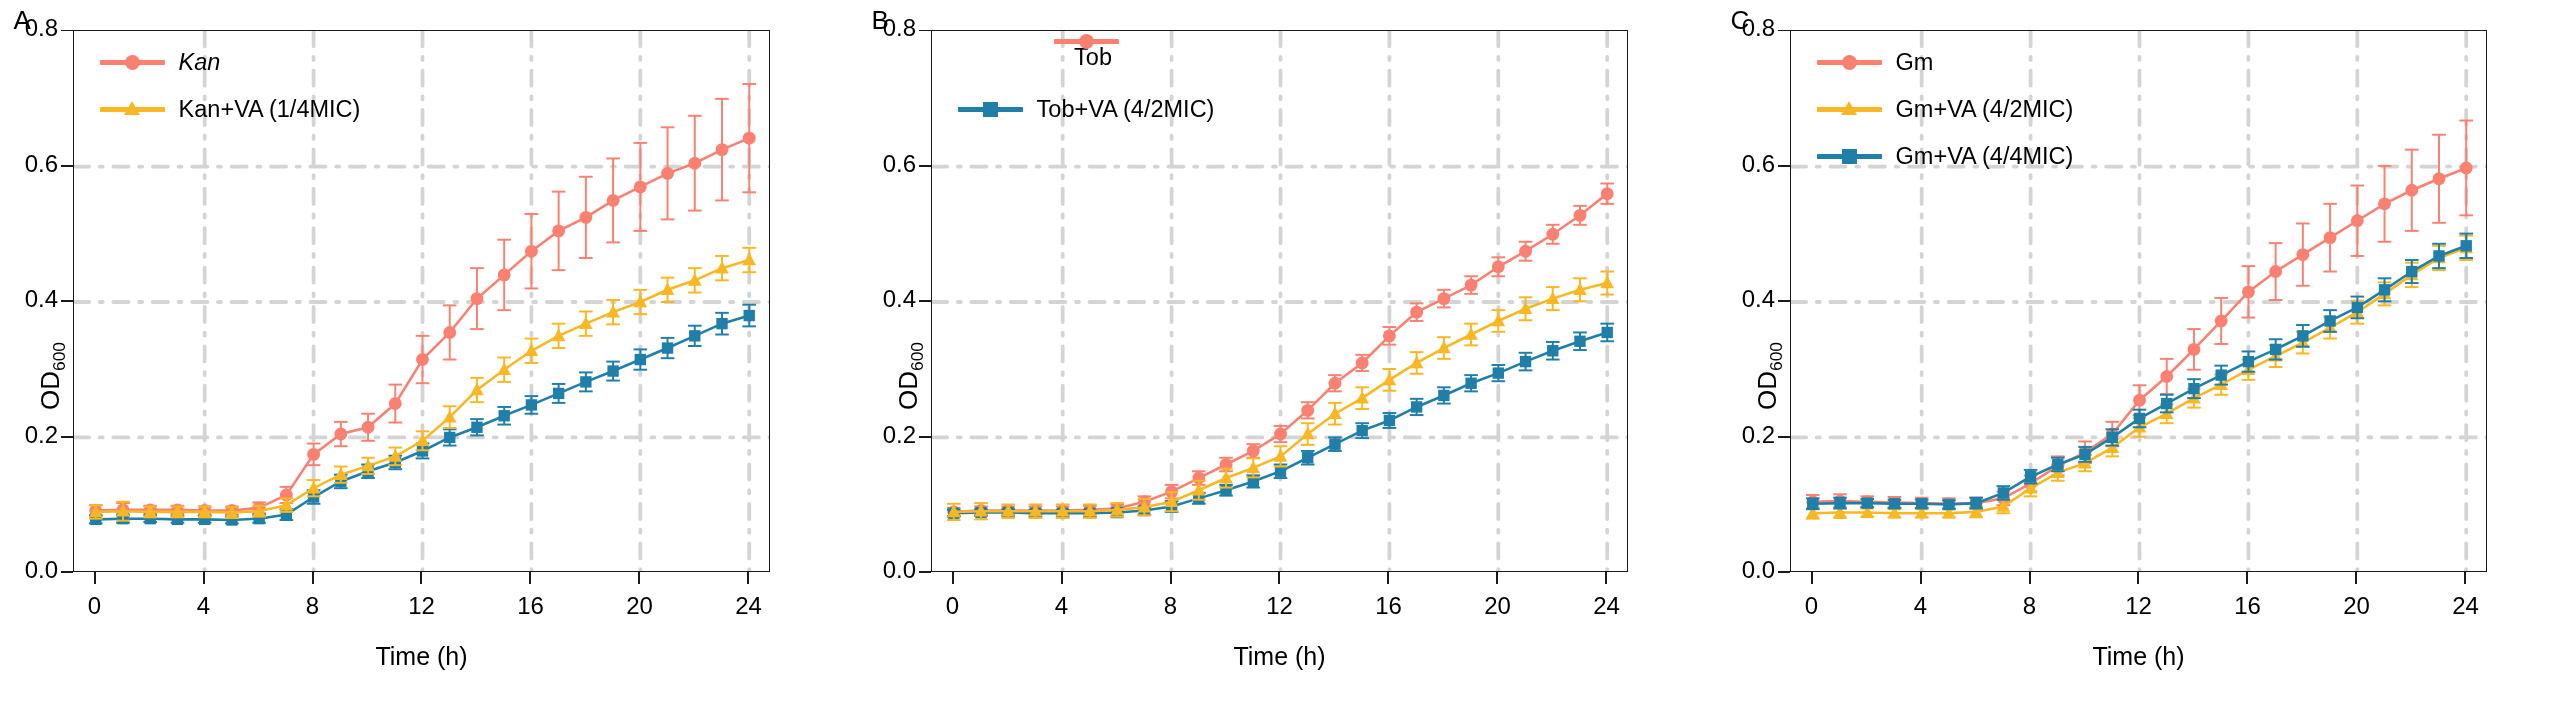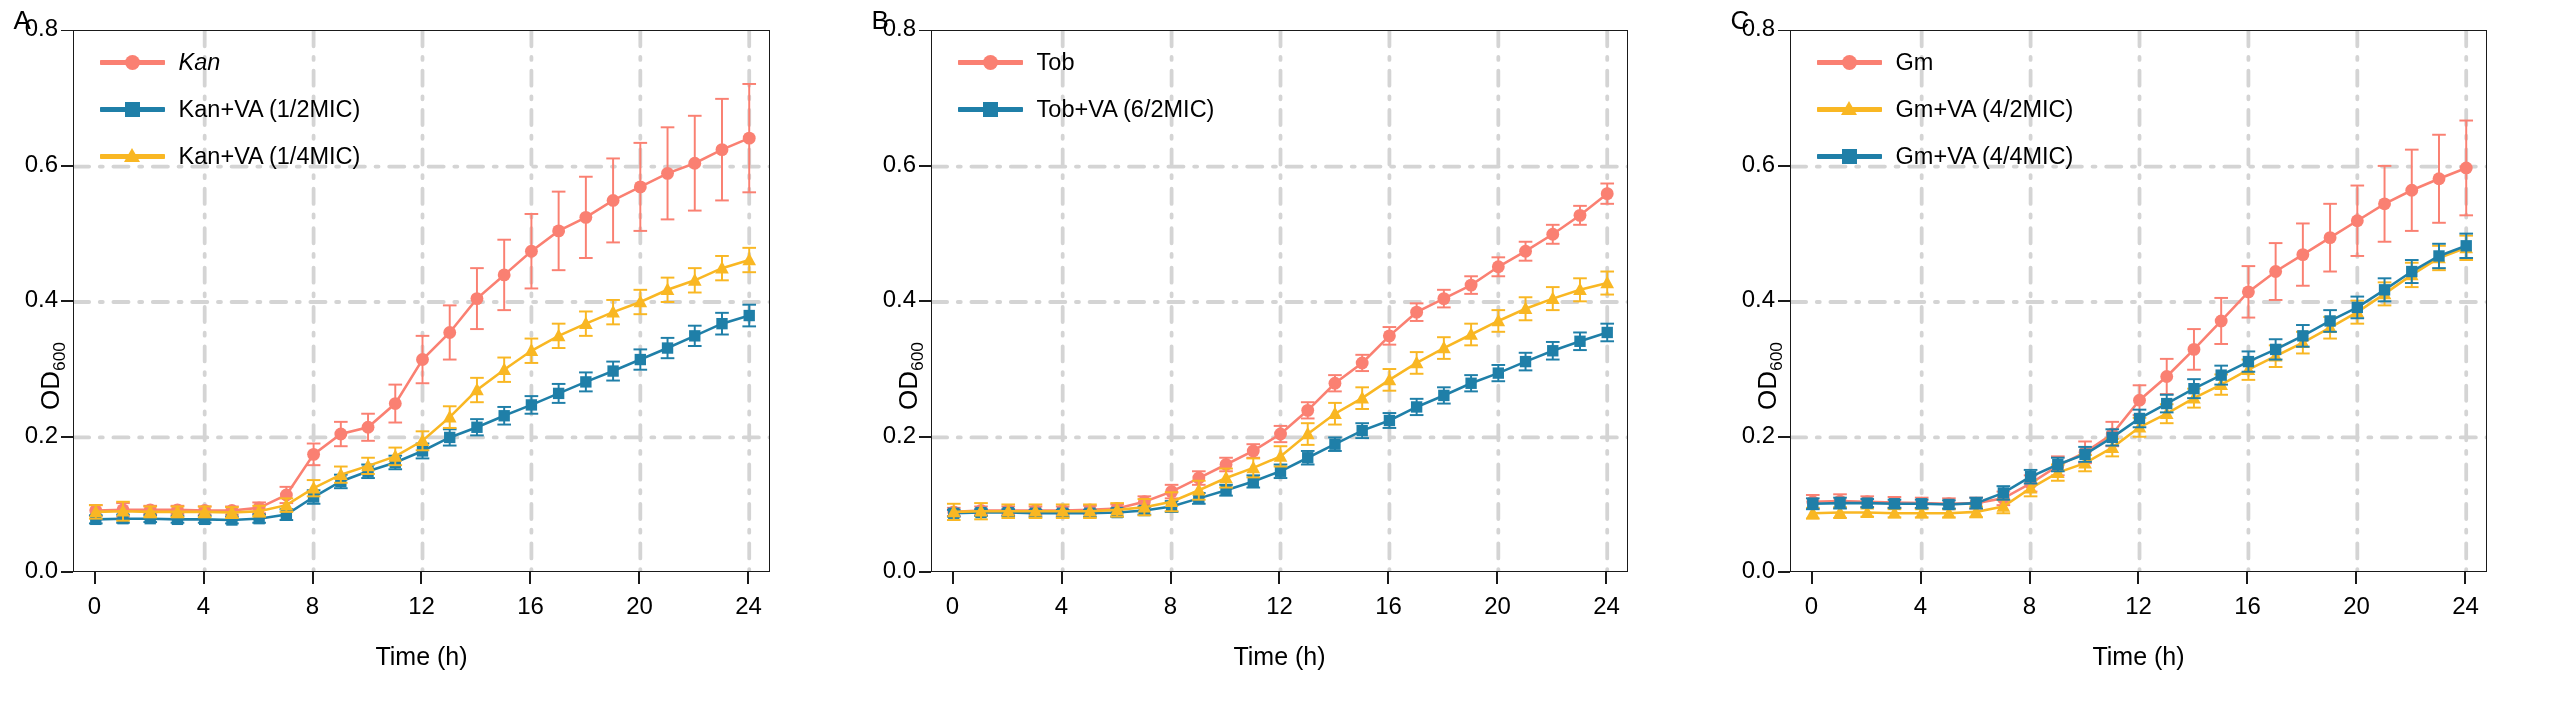--- a/index.html
+++ b/index.html
@@ -407,26 +407,20 @@
         </div>
       </div>
       <div class="legend" style="left: 100px; top: 39px;">
         <div class="legrow" style="height: 47px; font-style: italic;">
           <div class="legline" style="background: rgb(250, 128, 114);">
             <span class="legmark" style="width: 15px; height: 15px; border-radius: 50%; background: rgb(250, 128, 114); margin-left: -7.6px; margin-top: -7.6px;"></span>
           </div>
           <span class="leglabel">Kan</span>
         </div>
         <div class="legrow" style="height: 47px;">
-          <div class="legline" style="background: rgb(31, 127, 168);">
-            <span class="legmark" style="width: 14.4px; height: 14.4px; background: rgb(31, 127, 168); margin-left: -7.2px; margin-top: -7.2px;"></span>
-          </div>
-          <span class="leglabel">Kan+VA (1/2MIC)</span>
-        </div>
-        <div class="legrow" style="height: 47px;">
           <div class="legline" style="background: rgb(249, 183, 35);">
             <span class="legmark" style="width: 0px; height: 0px; border-left: 8.3px solid transparent; border-right: 8.3px solid transparent; border-bottom: 14.4px solid rgb(249, 183, 35); margin-left: -8.3px; margin-top: -8.3px;"></span>
           </div>
           <span class="leglabel">Kan+VA (1/4MIC)</span>
         </div>
       </div>
       <div class="ytick" style="left: -9px; width: 67px; top: 556px;">0.0</div>
       <div class="tickmark" style="left: 61px; top: 571px; width: 12px; height: 1.5px; background: rgb(26, 26, 26);"></div>
       <div class="ytick" style="left: -9px; width: 67px; top: 421px;">0.2</div>
       <div class="tickmark" style="left: 61px; top: 436px; width: 12px; height: 1.5px; background: rgb(26, 26, 26);"></div>
@@ -787,31 +781,31 @@
                 <polygon points="783.4375,356.9375 774.4375,373.4375 792.4375,373.4375" fill="#f9b723"></polygon>
                 <polygon points="819.375,343.53125 810.375,360.03125 828.375,360.03125" fill="#f9b723"></polygon>
                 <polygon points="855.3125,331.9125 846.3125,348.4125 864.3125,348.4125" fill="#f9b723"></polygon>
                 <polygon points="891.25,322.9750000000001 882.25,339.4750000000001 900.25,339.4750000000001" fill="#f9b723"></polygon>
               </g>
             </g>
           </svg>
         </div>
       </div>
       <div class="legend" style="left: 100px; top: 39px;">
-        <div class="legrow" style="height: 47px;">
+        <div class="legrow" style="height: 47px; flex-direction: column;">
           <div class="legline" style="background: rgb(250, 128, 114);">
             <span class="legmark" style="width: 15px; height: 15px; border-radius: 50%; background: rgb(250, 128, 114); margin-left: -7.6px; margin-top: -7.6px;"></span>
           </div>
           <span class="leglabel">Tob</span>
         </div>
         <div class="legrow" style="height: 47px;">
           <div class="legline" style="background: rgb(31, 127, 168);">
             <span class="legmark" style="width: 14.4px; height: 14.4px; background: rgb(31, 127, 168); margin-left: -7.2px; margin-top: -7.2px;"></span>
           </div>
-          <span class="leglabel">Tob+VA (6/2MIC)</span>
+          <span class="leglabel">Tob+VA (4/2MIC)</span>
         </div>
       </div>
       <div class="ytick" style="left: -9px; width: 67px; top: 556px;">0.0</div>
       <div class="tickmark" style="left: 61px; top: 571px; width: 12px; height: 1.5px; background: rgb(26, 26, 26);"></div>
       <div class="ytick" style="left: -9px; width: 67px; top: 421px;">0.2</div>
       <div class="tickmark" style="left: 61px; top: 436px; width: 12px; height: 1.5px; background: rgb(26, 26, 26);"></div>
       <div class="ytick" style="left: -9px; width: 67px; top: 285px;">0.4</div>
       <div class="tickmark" style="left: 61px; top: 300px; width: 12px; height: 1.5px; background: rgb(26, 26, 26);"></div>
       <div class="ytick" style="left: -9px; width: 67px; top: 150px;">0.6</div>
       <div class="tickmark" style="left: 61px; top: 165px; width: 12px; height: 1.5px; background: rgb(26, 26, 26);"></div>

